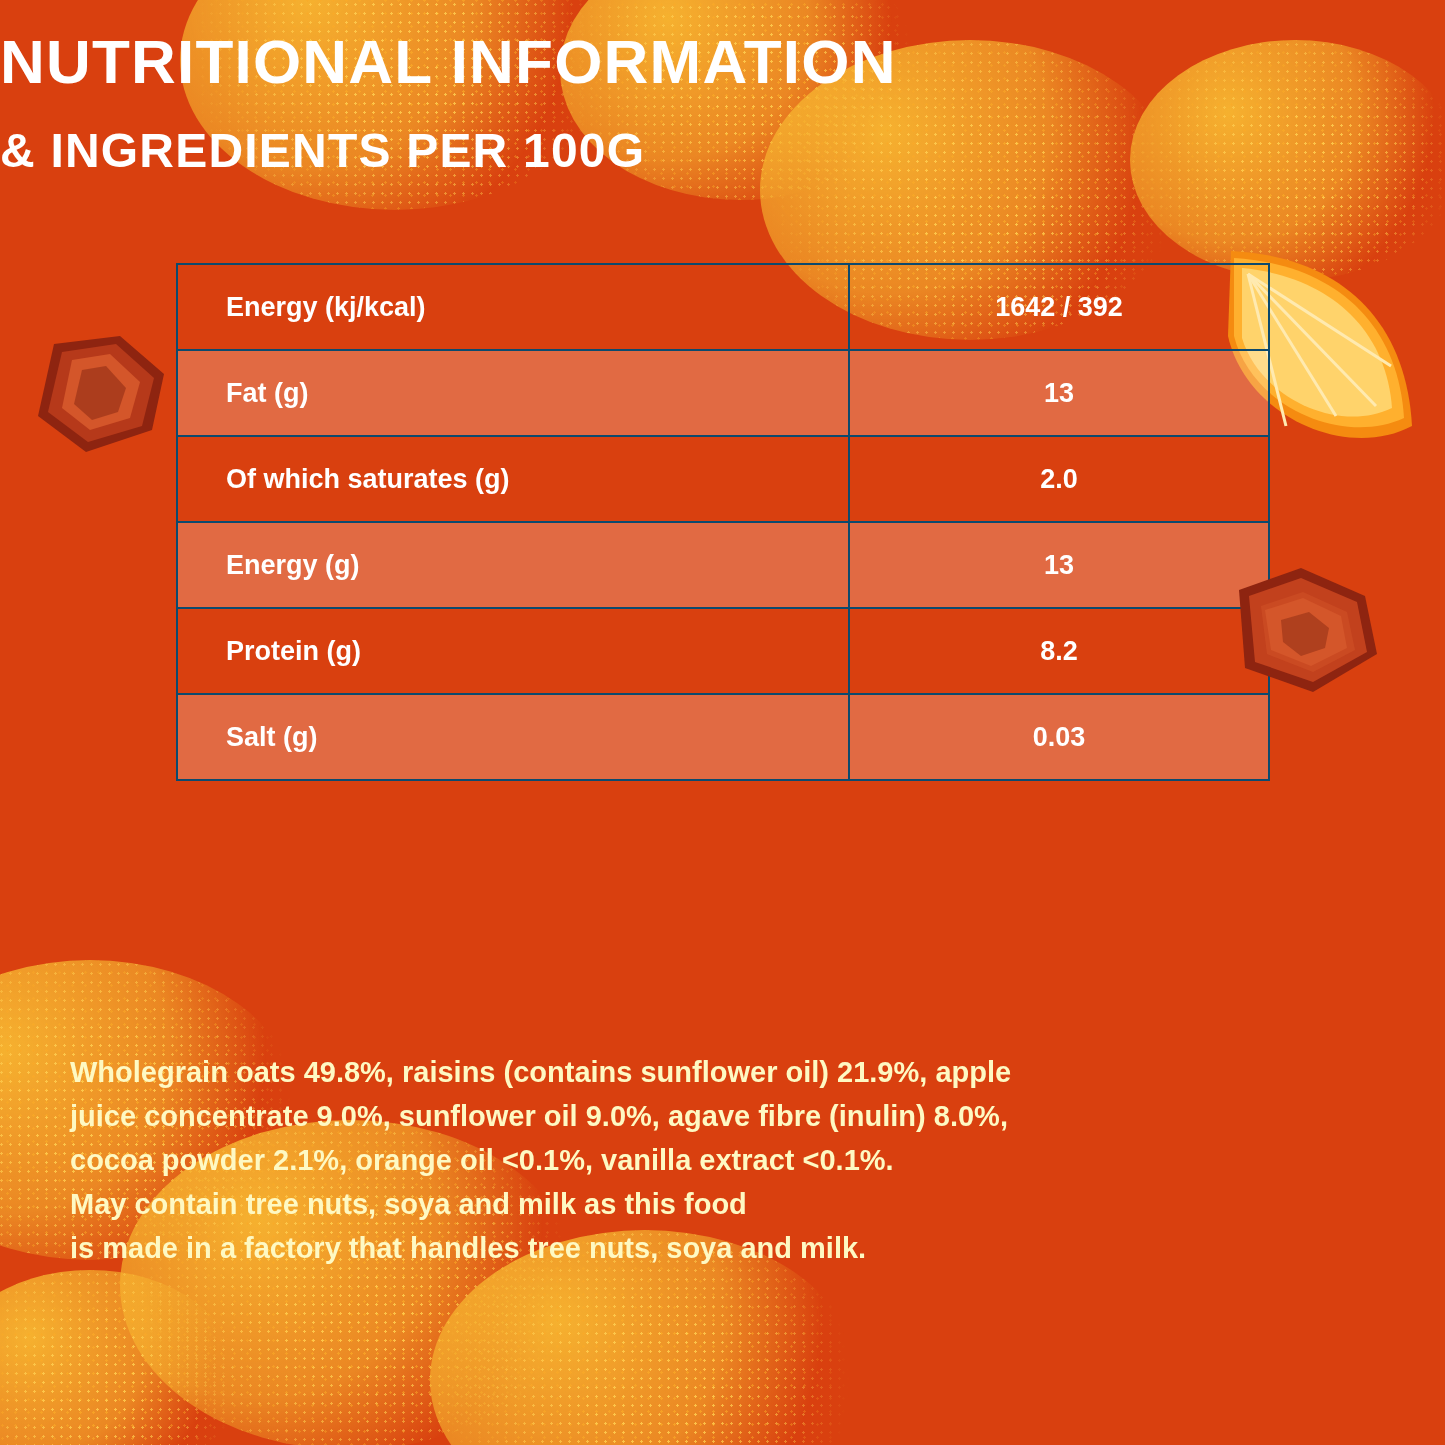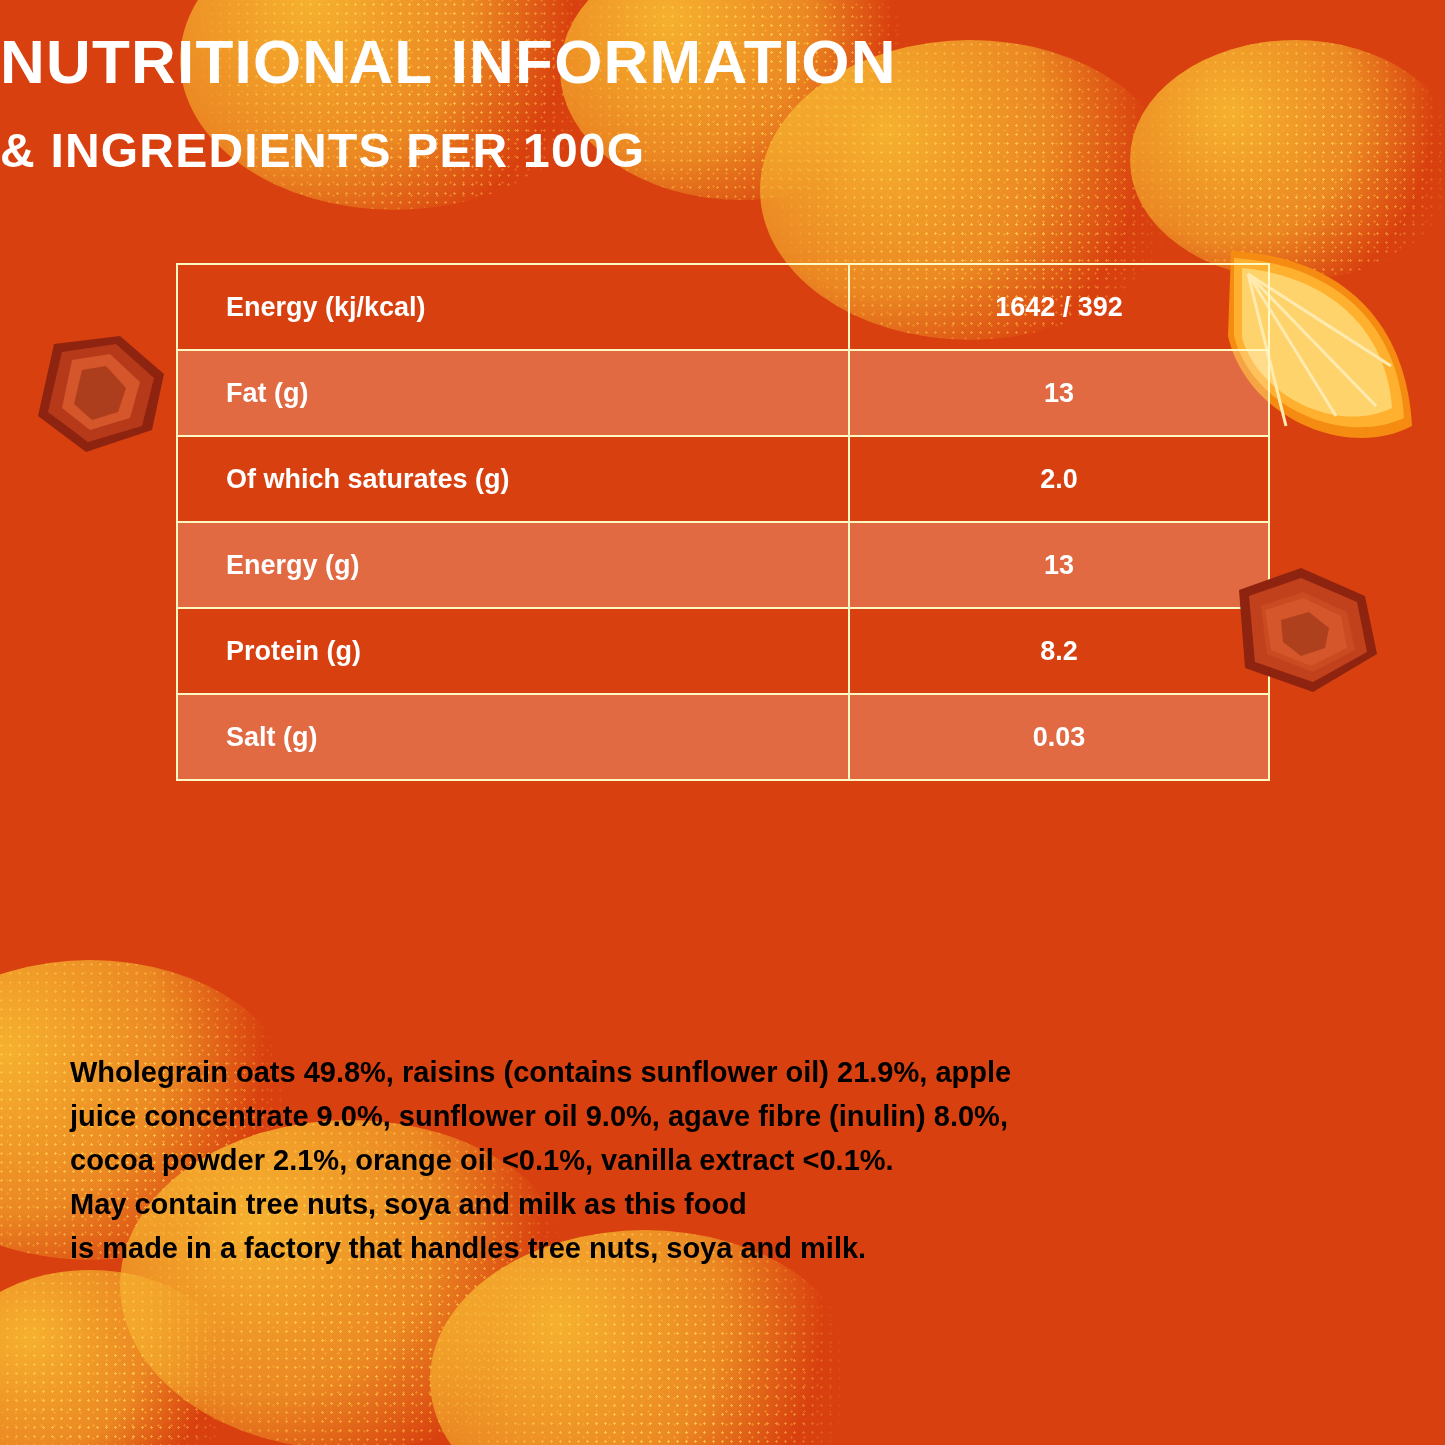--- a/index.html
+++ b/index.html
@@ -71,21 +71,21 @@
     width: 1094px;
     border-collapse: collapse;
     z-index: 6;
     table-layout: fixed;
   }
   .nutri-table td {
     color: #ffffff;
     font-size: 27px;
     font-weight: 700;
     height: 86px;
-    border: 2px solid #fef9c3;
+    border: 2px solid #0c4a6e;
     box-sizing: border-box;
   }
   .nutri-table td.label {
     text-align: left;
     padding-left: 48px;
     width: 672px;
   }
   .nutri-table td.value {
     text-align: center;
     margin-top: 36px;
@@ -93,21 +93,21 @@
   .nutri-table tr.alt td {
     background: rgba(255,255,255,0.22);
   }
 
   
   .ingredients {
     position: absolute;
     left: 70px;
     top: 1050px;
     width: 1300px;
-    color: #000000;
+    color: #fef9c3;
     font-size: 29px;
     line-height: 1.52;
     font-weight: 600;
     z-index: 6;
   }
   .ingredients p { margin: 0; }
 
   
   .orange-slice {
     position: absolute;

